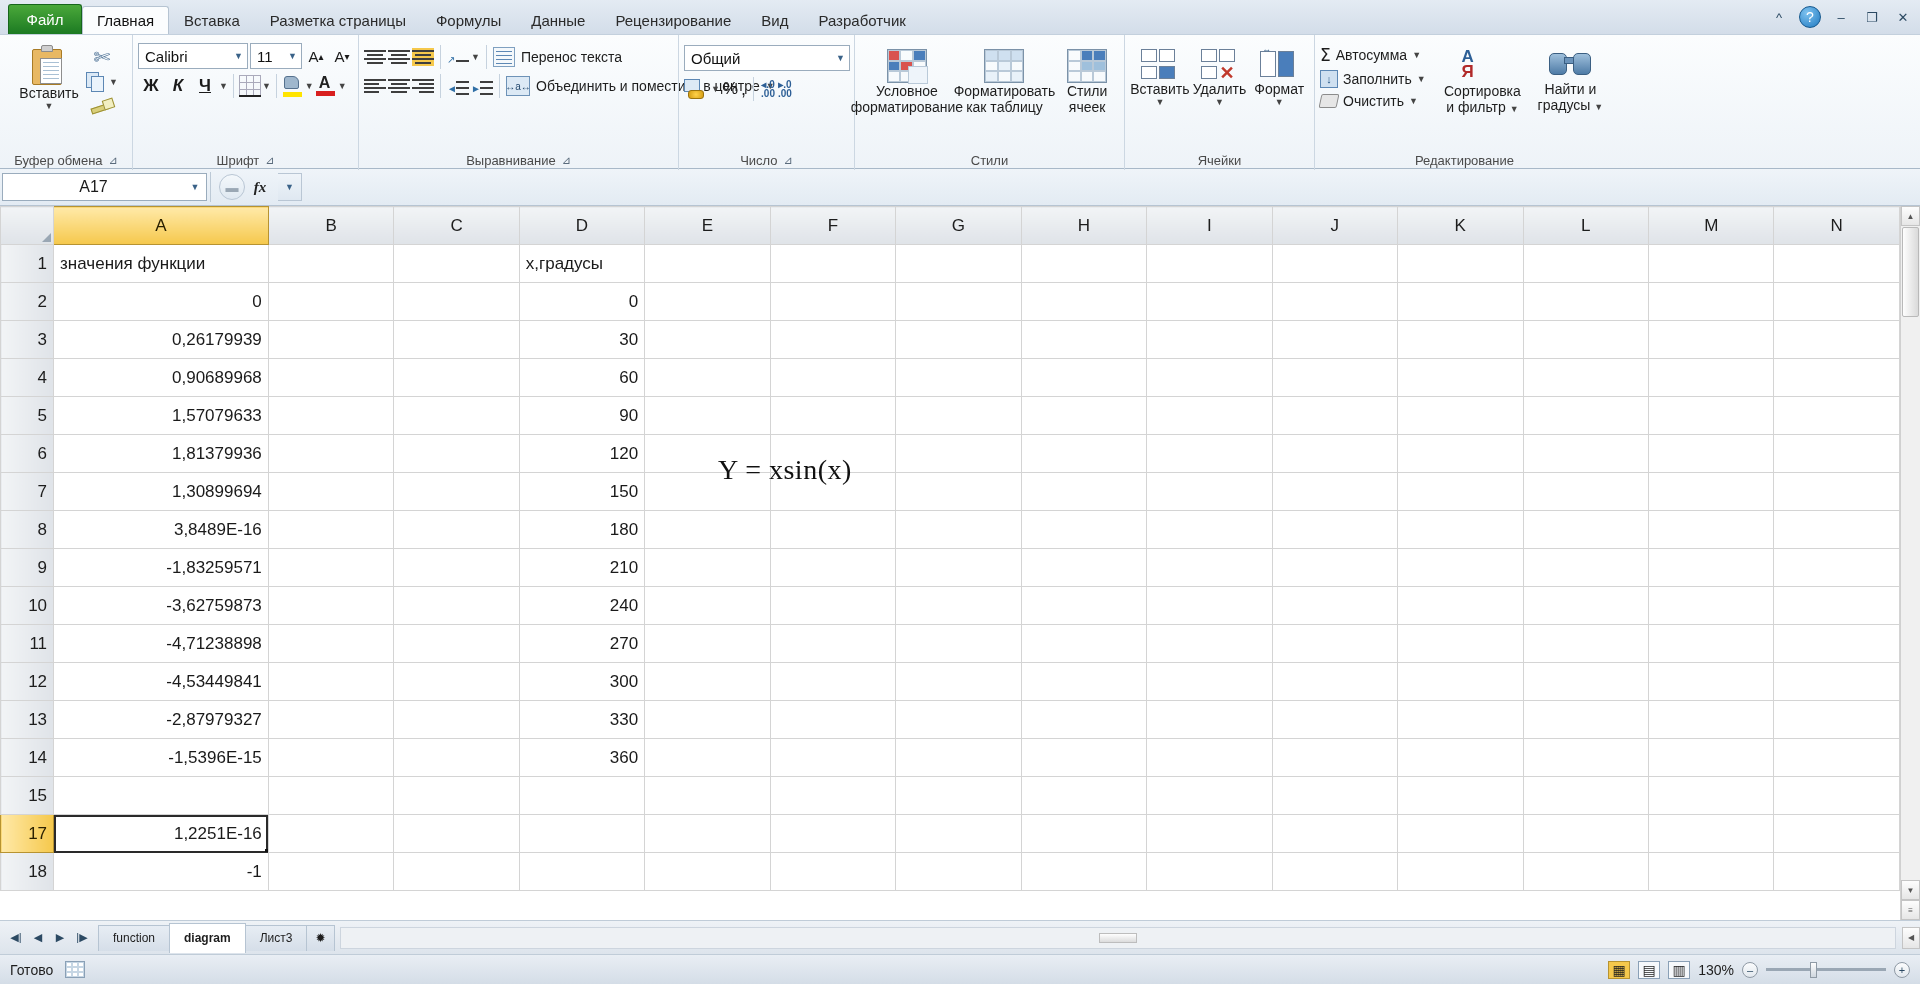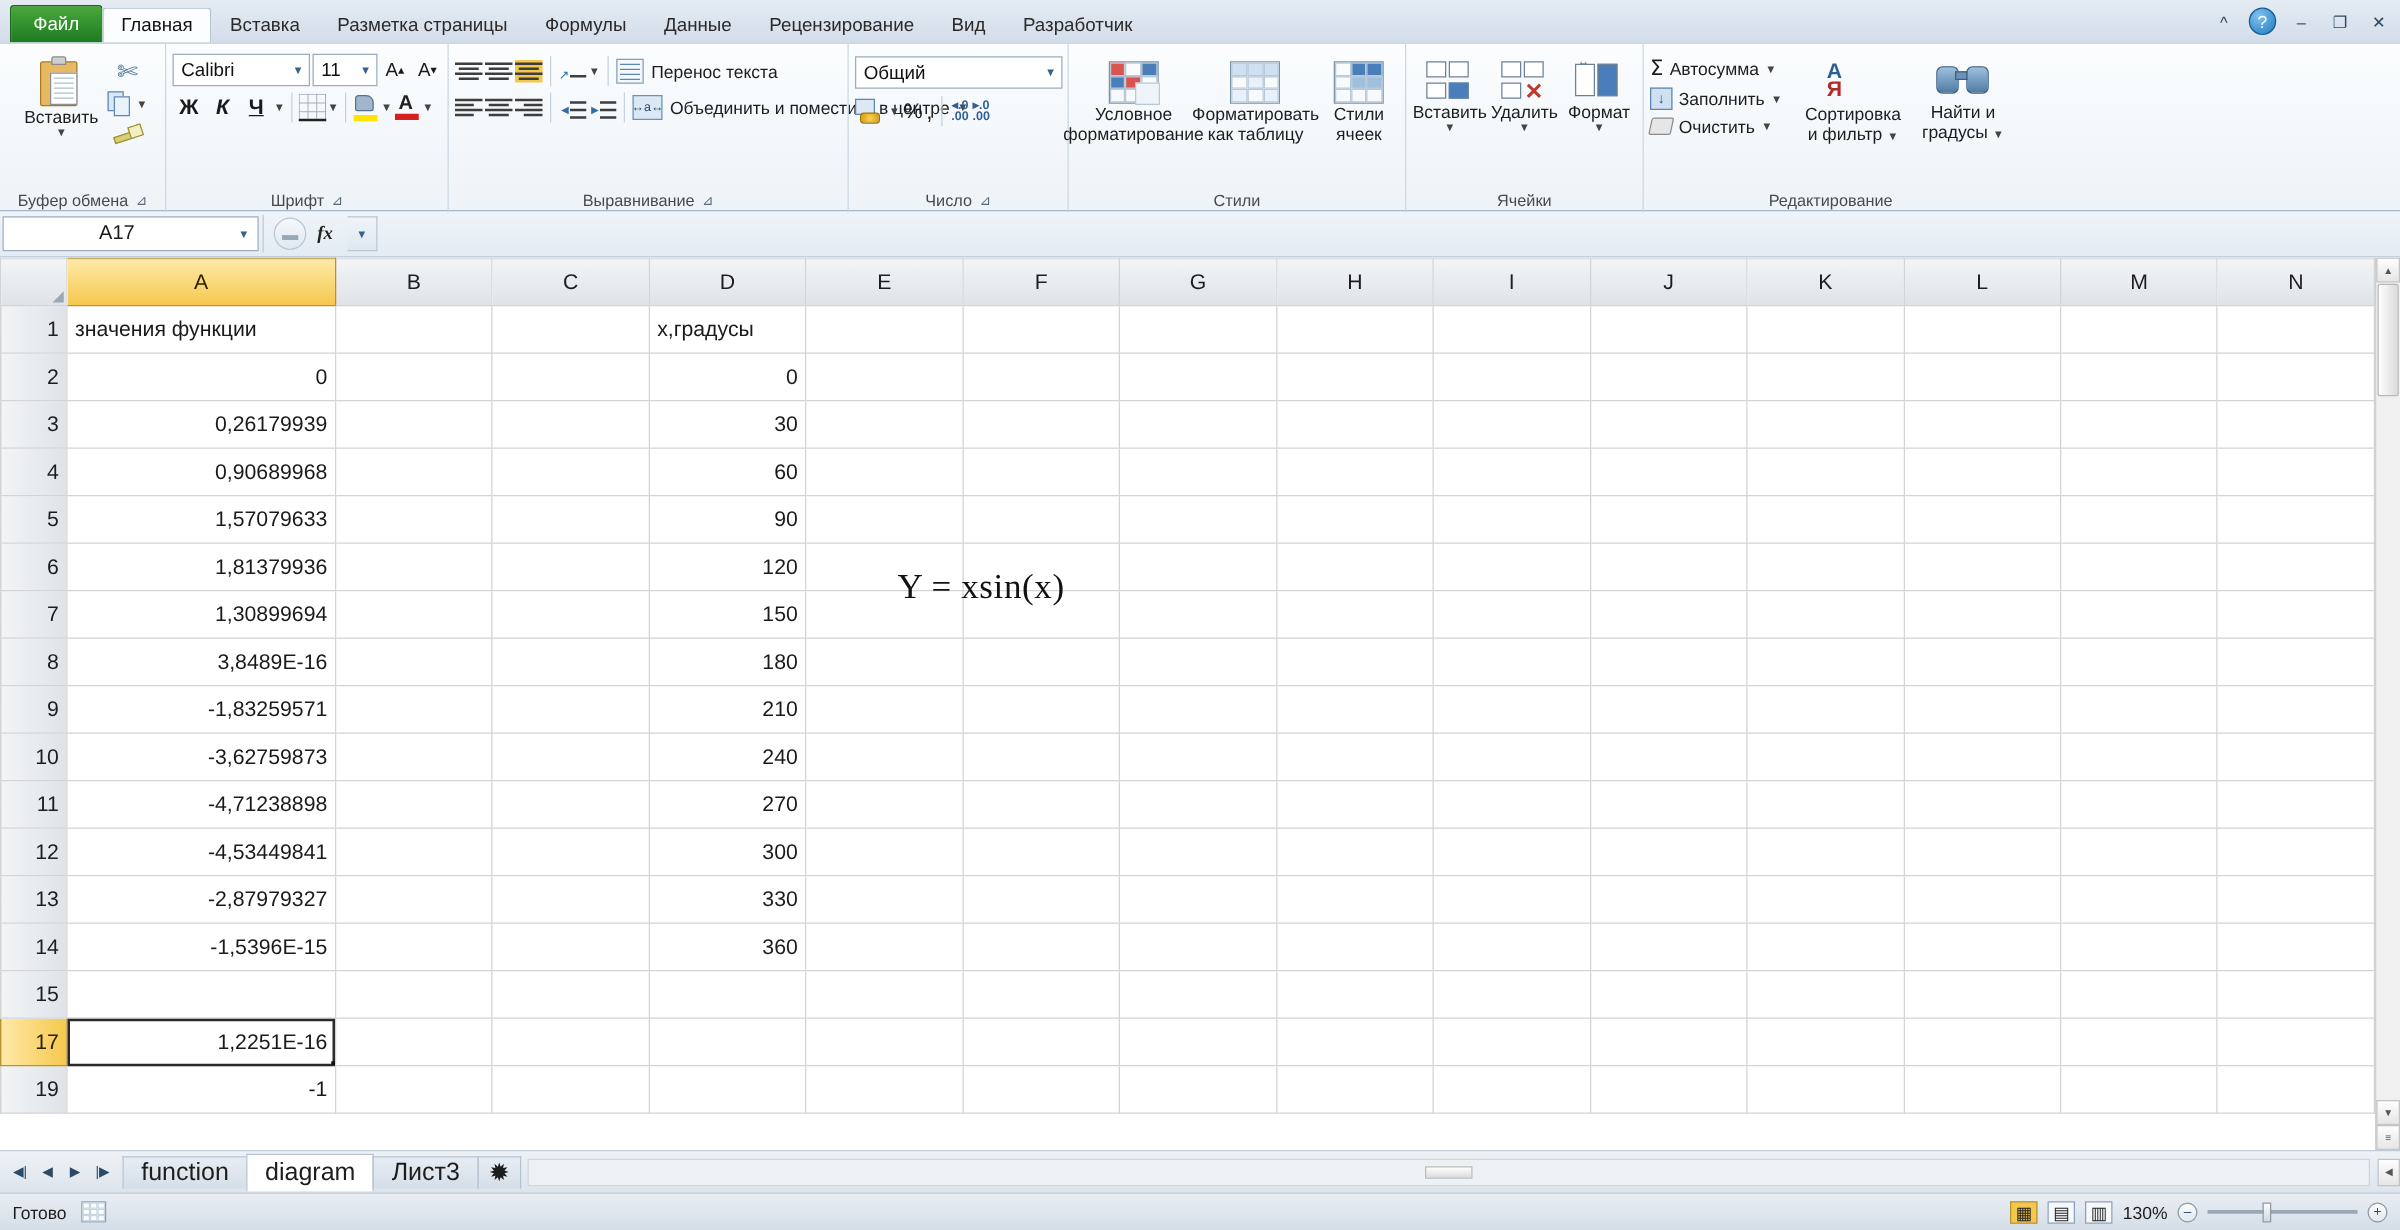--- a/index.html
+++ b/index.html
@@ -221,25 +221,25 @@
   .sthumb { height:90px; margin:1px; background:linear-gradient(to right,#fefefe,#dadada);
             border:1px solid #b9b9b9; border-radius:2px; }
   .strack { flex:1; }
 
   
   .tabsbar { height:34px; background:linear-gradient(#eef2f6,#dde4ec);
              border-top:1px solid #c0ccd8; display:flex; align-items:center; }
   .navbtns { display:flex; align-items:center; gap:2px; padding:0 6px; }
   .navb { width:20px;height:20px;display:flex;align-items:center;justify-content:center;
           font-size:11px;color:#2c4a63; }
-  .stab { height:26px; padding:0 14px; display:flex; align-items:center; font-size:20px;
+  .stab { height:26px; padding:0 14px; display:flex; align-items:center; font-size:12px;
           color:#1d1d1d; background:linear-gradient(#e7edf4,#d5dee8);
           border:1px solid #b6c4d2; border-bottom:none; border-radius:0 0 0 0;
           margin-right:-1px; }
-  .stab.active { background:#fff; font-weight:normal; height:30px; border-bottom:none; }
+  .stab.active { background:#fff; font-weight:bold; height:30px; border-bottom:none; }
   .stab.newsheet { padding:0 8px; }
   .hscroll { flex:1; height:22px; margin:0 6px; background:#eef1f4;
              border:1px solid #cdd5de; position:relative; }
   .hscroll:after{content:"";position:absolute;left:50%;top:50%;transform:translate(-50%,-50%);
              width:36px;height:8px;background:linear-gradient(#fefefe,#dcdcdc);border:1px solid #bdbdbd;}
   .hsb-arrow{width:18px;height:22px;background:linear-gradient(#fdfdfd,#e6e6e6);
              border:1px solid #c4c4c4;display:flex;align-items:center;justify-content:center;
              font-size:8px;color:#555;}
 
   
@@ -927,21 +927,21 @@
                 <td class="num"></td>
                 <td class="num"></td>
                 <td class="num"></td>
                 <td class="num"></td>
                 <td class="num"></td>
                 <td class="num"></td>
                 <td class="num"></td>
                 <td class="num"></td>
               </tr>
               <tr>
-                <th class="rowhdr">19</th>
+                <th class="rowhdr">18</th>
                 <td class="num">-1</td>
                 <td class="num"></td>
                 <td class="num"></td>
                 <td class="num"></td>
                 <td class="num"></td>
                 <td class="num"></td>
                 <td class="num"></td>
                 <td class="num"></td>
                 <td class="num"></td>
                 <td class="num"></td>

